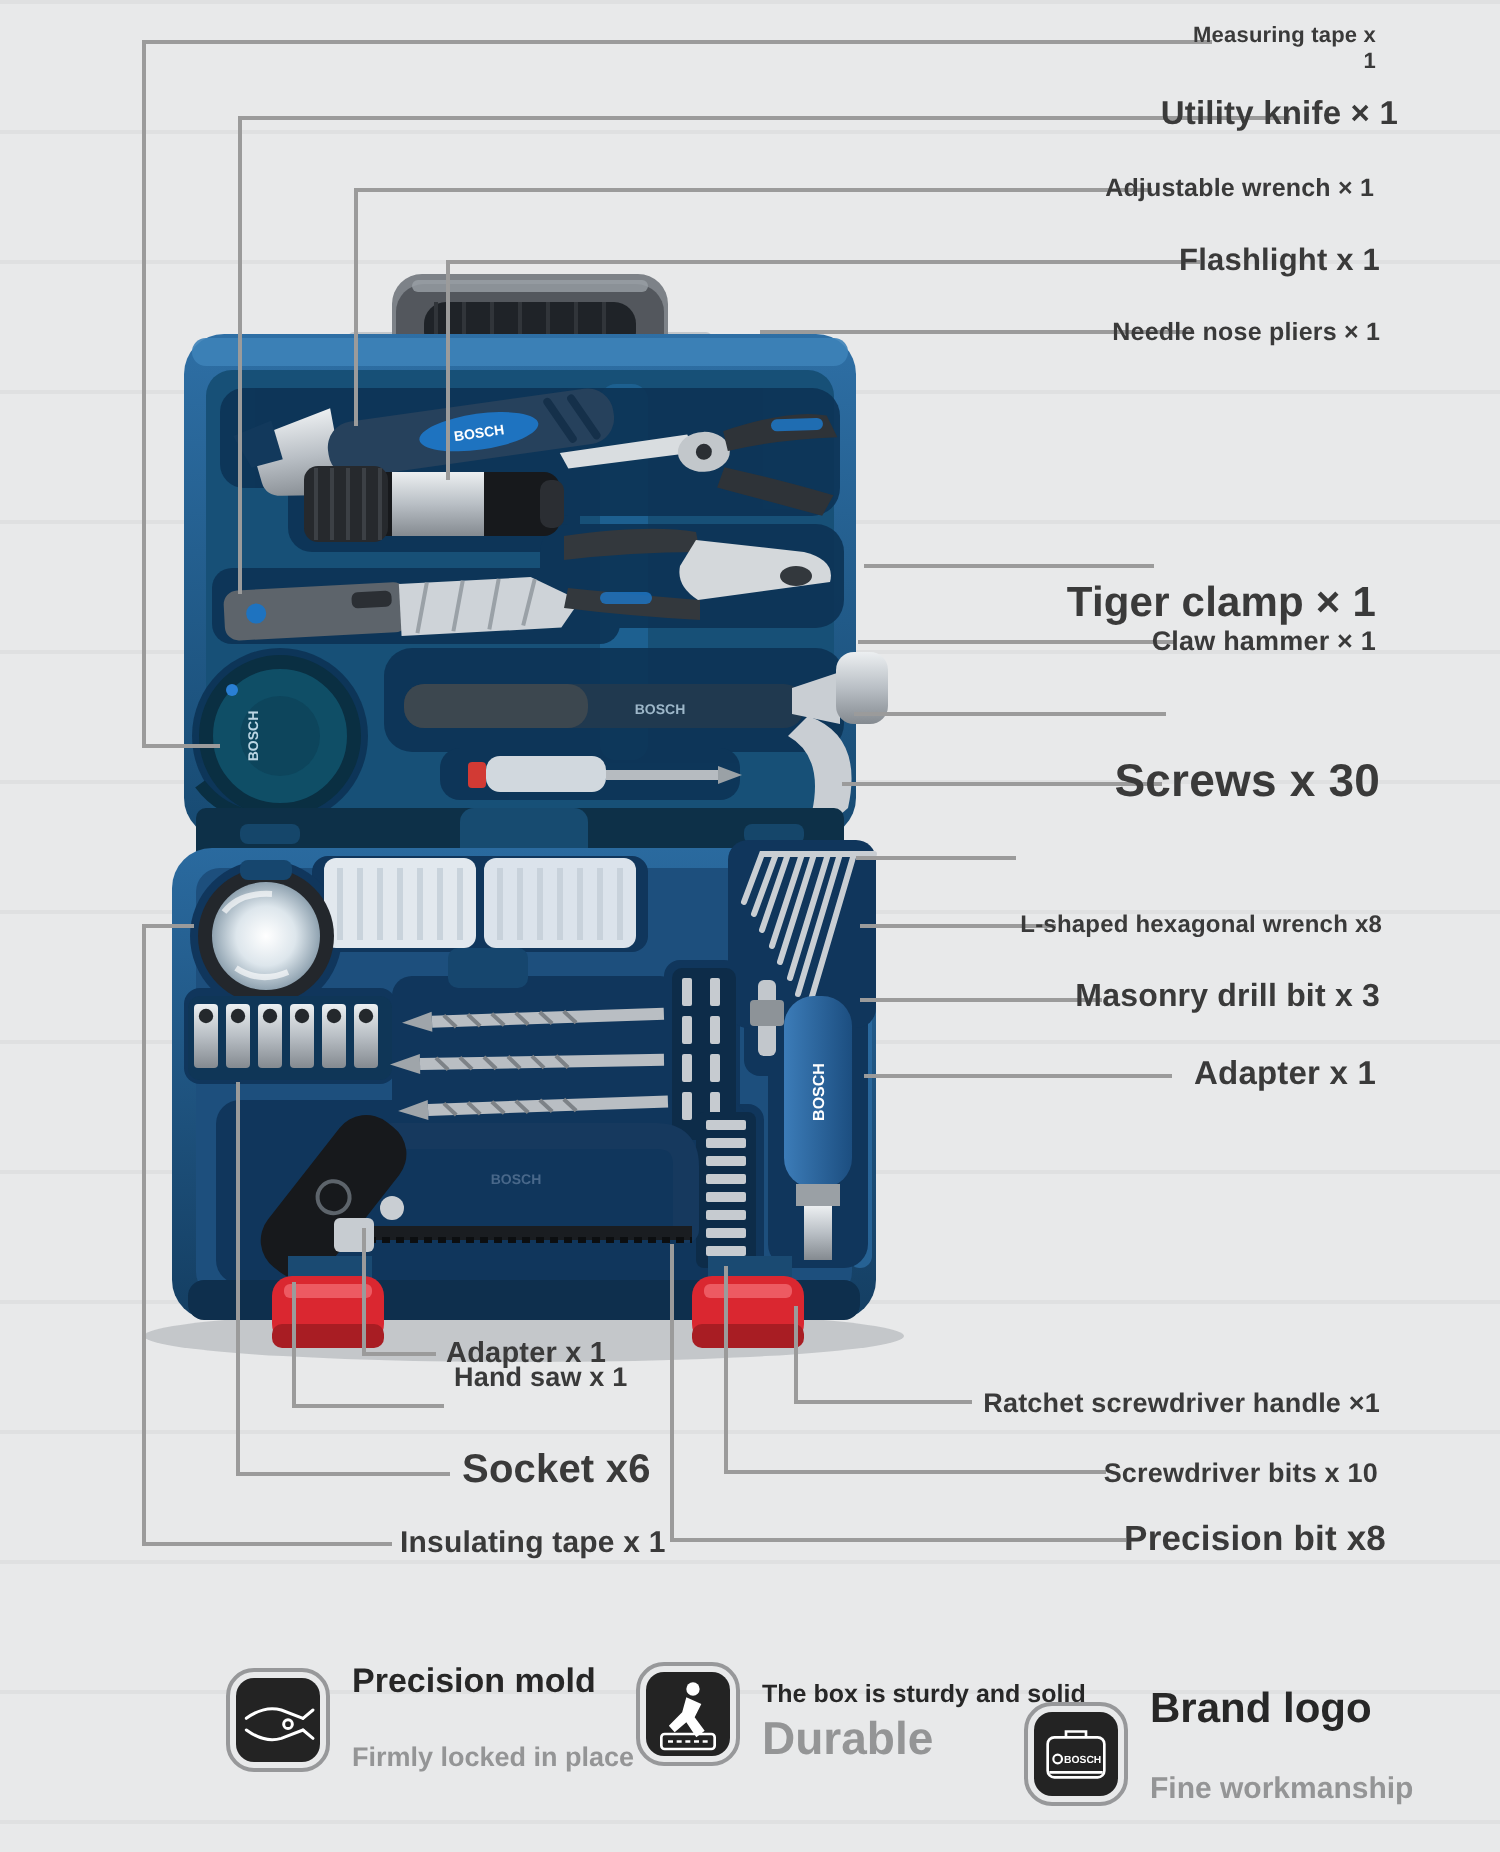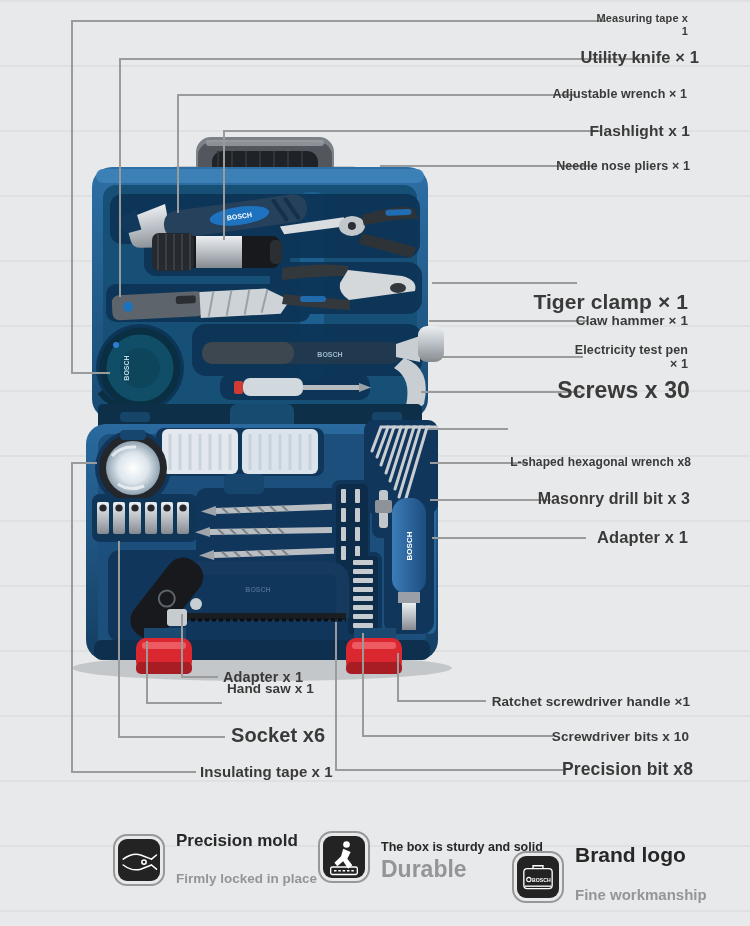--- a/index.html
+++ b/index.html
@@ -348,24 +348,20 @@
   <div class="callout r wrap" style="right:62px;top:12px;width:92px;font-size:11px;">
     <span>Measuring tape x</span>
     <span class="l2">1</span>
   </div>
   <div class="callout r" style="right:51px;top:48px;font-size:16.5px;">Utility knife × 1</div>
   <div class="callout r" style="right:63px;top:87px;font-size:12.5px;">Adjustable wrench × 1</div>
   <div class="callout r" style="right:60px;top:122px;font-size:15.5px;">Flashlight x 1</div>
   <div class="callout r" style="right:60px;top:159px;font-size:12.5px;">Needle nose pliers × 1</div>
   <div class="callout r" style="right:62px;top:274px;font-size:21px;margin-top:16px;">Tiger clamp × 1</div>
   <div class="callout r" style="right:62px;top:313px;font-size:13.5px;">Claw hammer × 1</div>
-  <div class="callout r wrap" style="right:62px;top:343px;width:130px;font-size:12.5px;">
-    <span>Electricity test pen</span>
-    <span class="l2">× 1</span>
-  </div>
   <div class="callout r" style="right:60px;top:377px;font-size:23px;">Screws x 30</div>
   <div class="callout r" style="right:59px;top:456px;font-size:12px;">L-shaped hexagonal wrench x8</div>
   <div class="callout r" style="right:60px;top:490px;font-size:16px;">Masonry drill bit x 3</div>
   <div class="callout r" style="right:62px;top:528px;font-size:16.5px;">Adapter x 1</div>
   <div class="callout" style="left:223px;top:669px;font-size:14.5px;">Adapter x 1</div>
   <div class="callout" style="left:227px;top:681px;font-size:13.5px;">Hand saw x 1</div>
   <div class="callout" style="left:231px;top:724px;font-size:20px;">Socket x6</div>
   <div class="callout" style="left:200px;top:763px;font-size:15px;">Insulating tape x 1</div>
   <div class="callout r" style="right:60px;top:694px;font-size:13.5px;">Ratchet screwdriver handle ×1</div>
   <div class="callout r" style="right:61px;top:729px;font-size:13.5px;text-align:right;">Screwdriver bits x 10</div>

